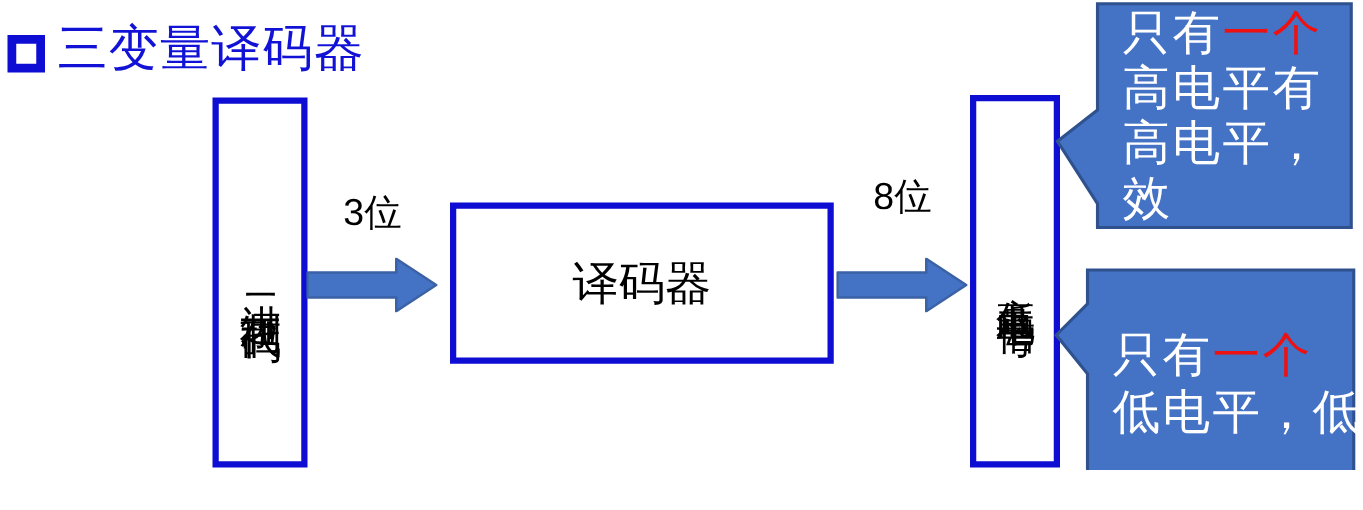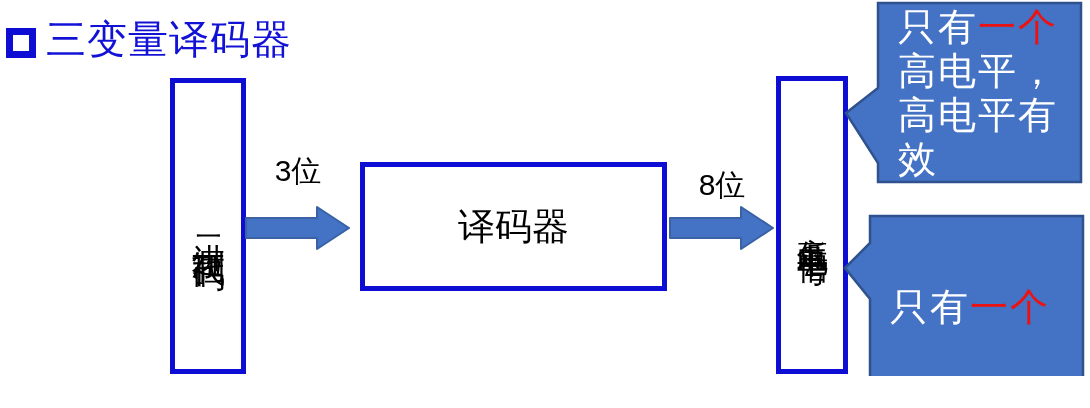--- a/index.html
+++ b/index.html
@@ -48,21 +48,21 @@
   .arrow-svg{position:absolute;width:106px;height:44px;}
   .arrow1{left:245px;top:206px;}
   .arrow2{left:669px;top:206px;}
   .arrow-label{
     position:absolute;width:106px;
     text-align:center;
     font-size:30px;color:#000000;
     line-height:36px;white-space:nowrap;
   }
   .label1{left:245px;top:153px;}
-  .label2{left:669px;top:167px;}
+  .label2{left:669px;top:140px;}
   
   .callout-svg{position:absolute;}
   .co-top-svg{left:840px;top:0px;width:244px;height:186px;}
   .co-bot-svg{left:838px;top:212px;width:248px;height:196px;}
   .callout-text{
     position:absolute;
     display:flex;flex-direction:column;
     align-items:flex-start;justify-content:center;
     text-align:center;
     color:#ffffff;
@@ -103,25 +103,26 @@
 
   <div class="node node-output">
     <span class="vtext vtext-out">高低电平信号</span>
   </div>
 
   <svg class="callout-svg co-top-svg" viewBox="0 0 244 186">
     <path d="M 6 113 L 38 88 L 38 3 L 241 3 L 241 182 L 38 182 L 38 163 Z" fill="#4472C4" stroke="#2F528F" stroke-width="2.5" stroke-linejoin="miter"></path>
   </svg>
   <div class="callout-text co-top-text">
     <div><span>只有</span><span class="red">一个</span></div>
+    <div>高电平有</div>
     <div>高电平，</div>
-    <div>高电平有</div>
     <div>效</div>
   </div>
 
   <svg class="callout-svg co-bot-svg" viewBox="0 0 248 196">
     <path d="M 7 56 L 32 31 L 32 4 L 245 4 L 245 187 L 32 187 L 32 87 Z" fill="#4472C4" stroke="#2F528F" stroke-width="2.5" stroke-linejoin="miter"></path>
   </svg>
   <div class="callout-text co-bot-text">
     <div><span>只有</span><span class="red">一个</span></div>
+    <div>低电平，低</div>
   </div>
 
 </div>
 
 </body></html>

